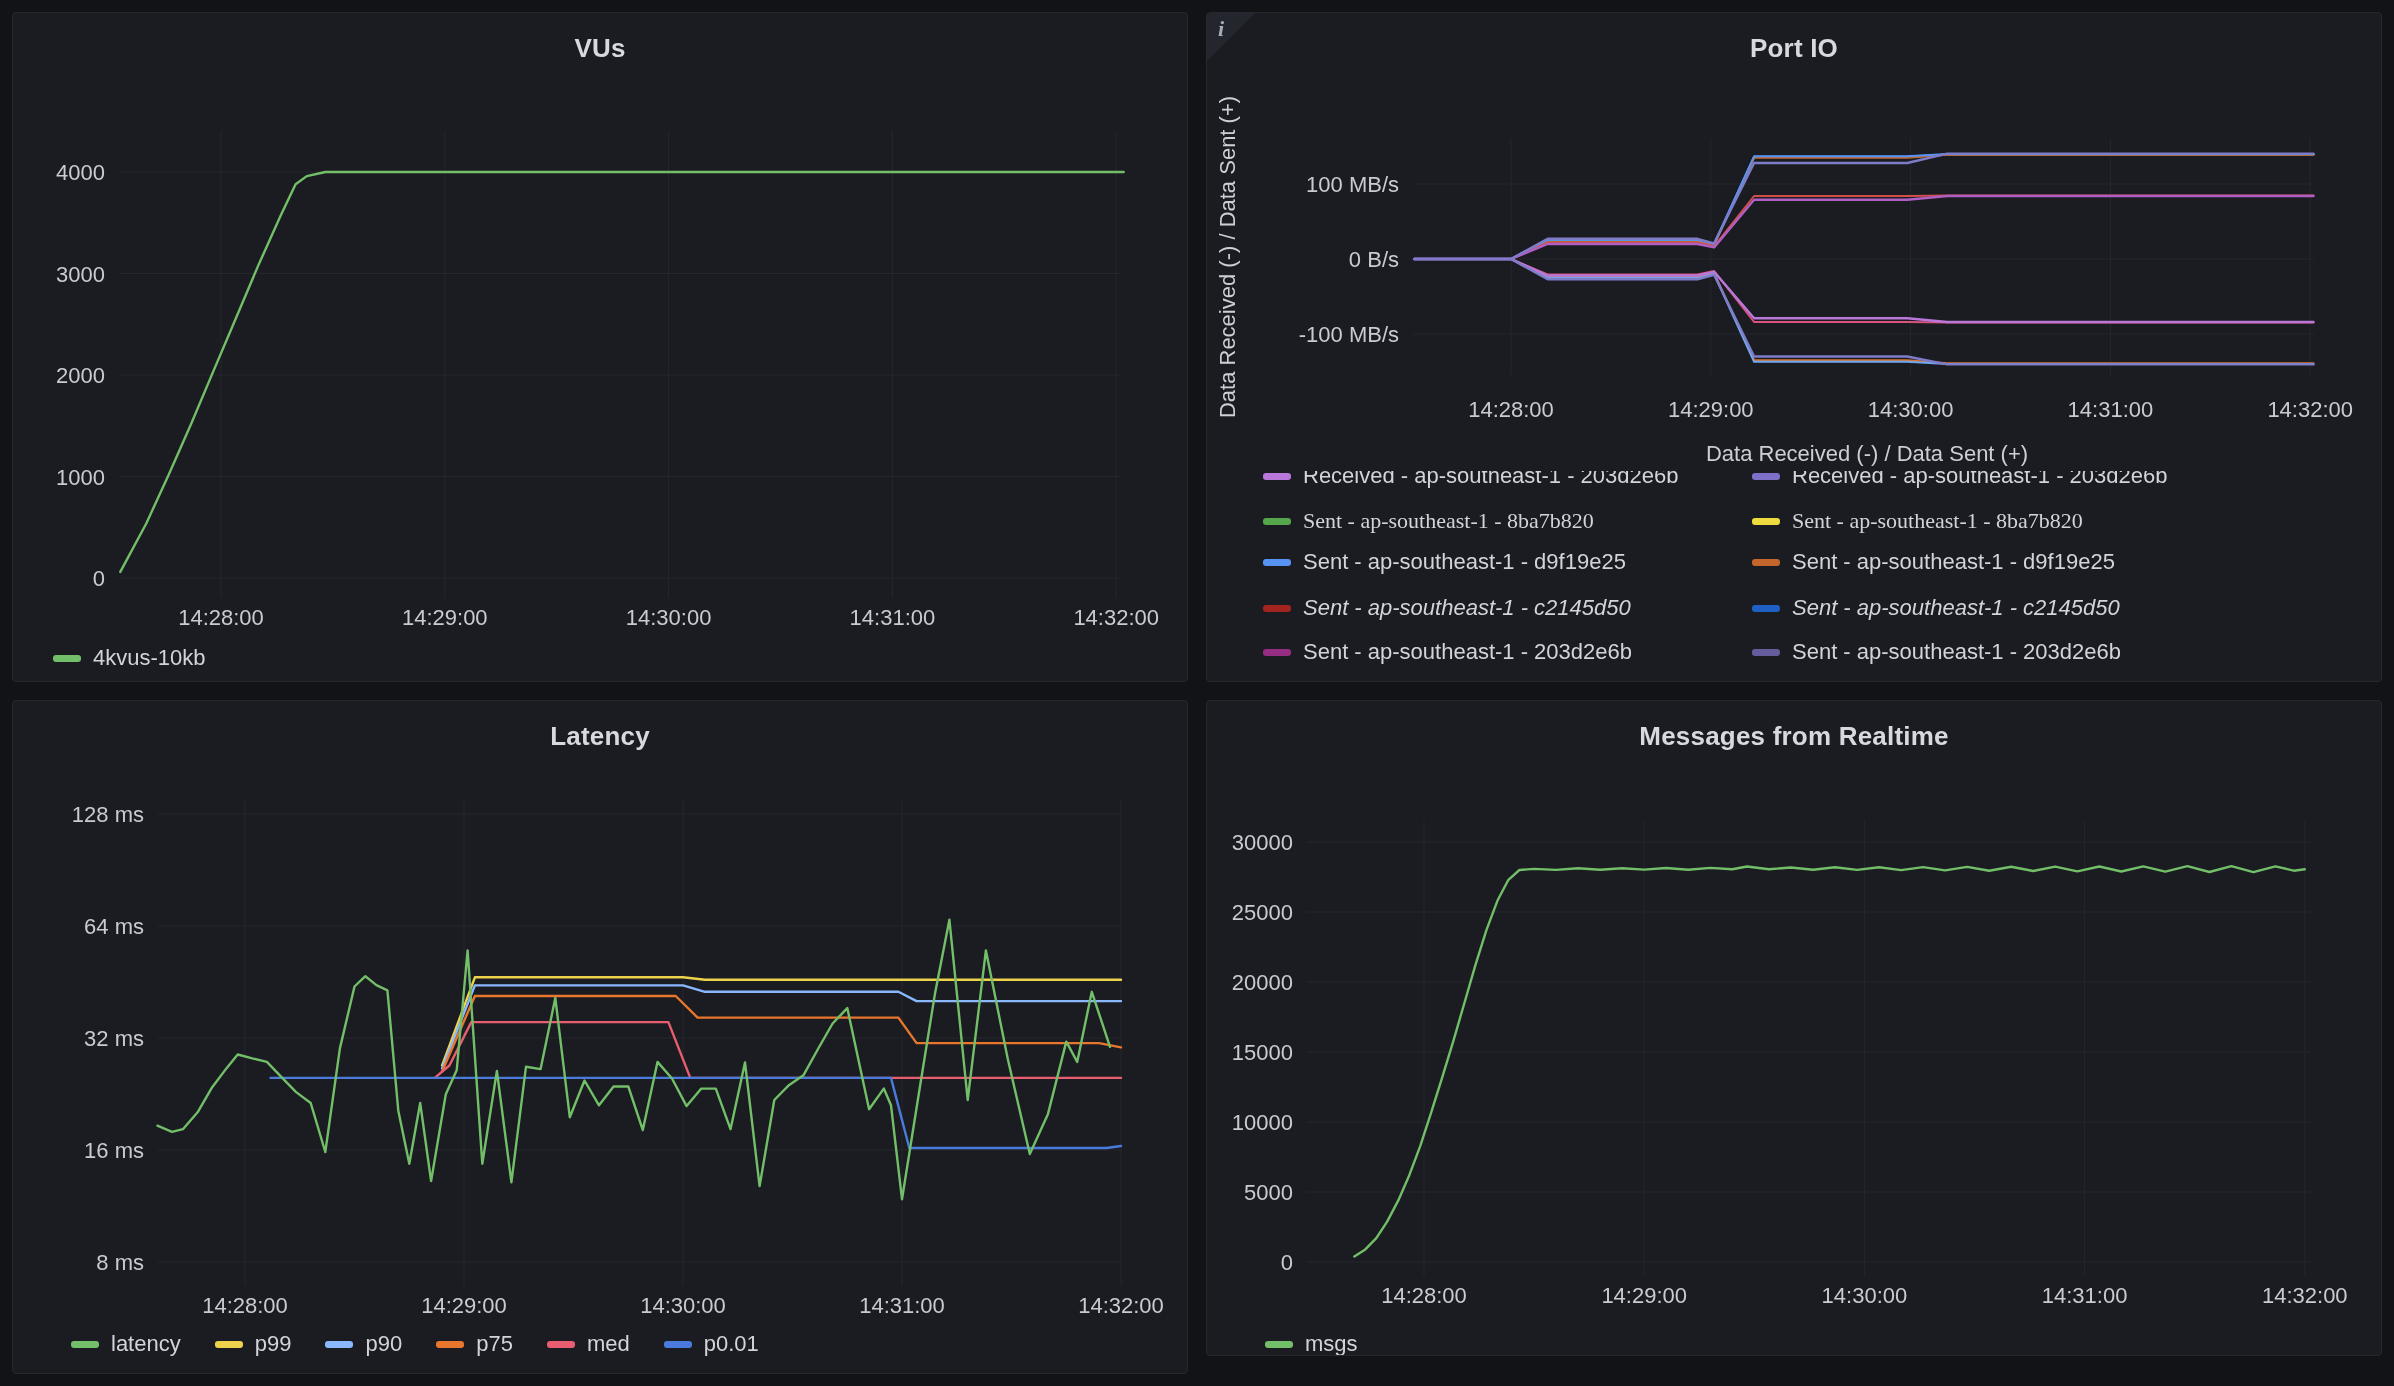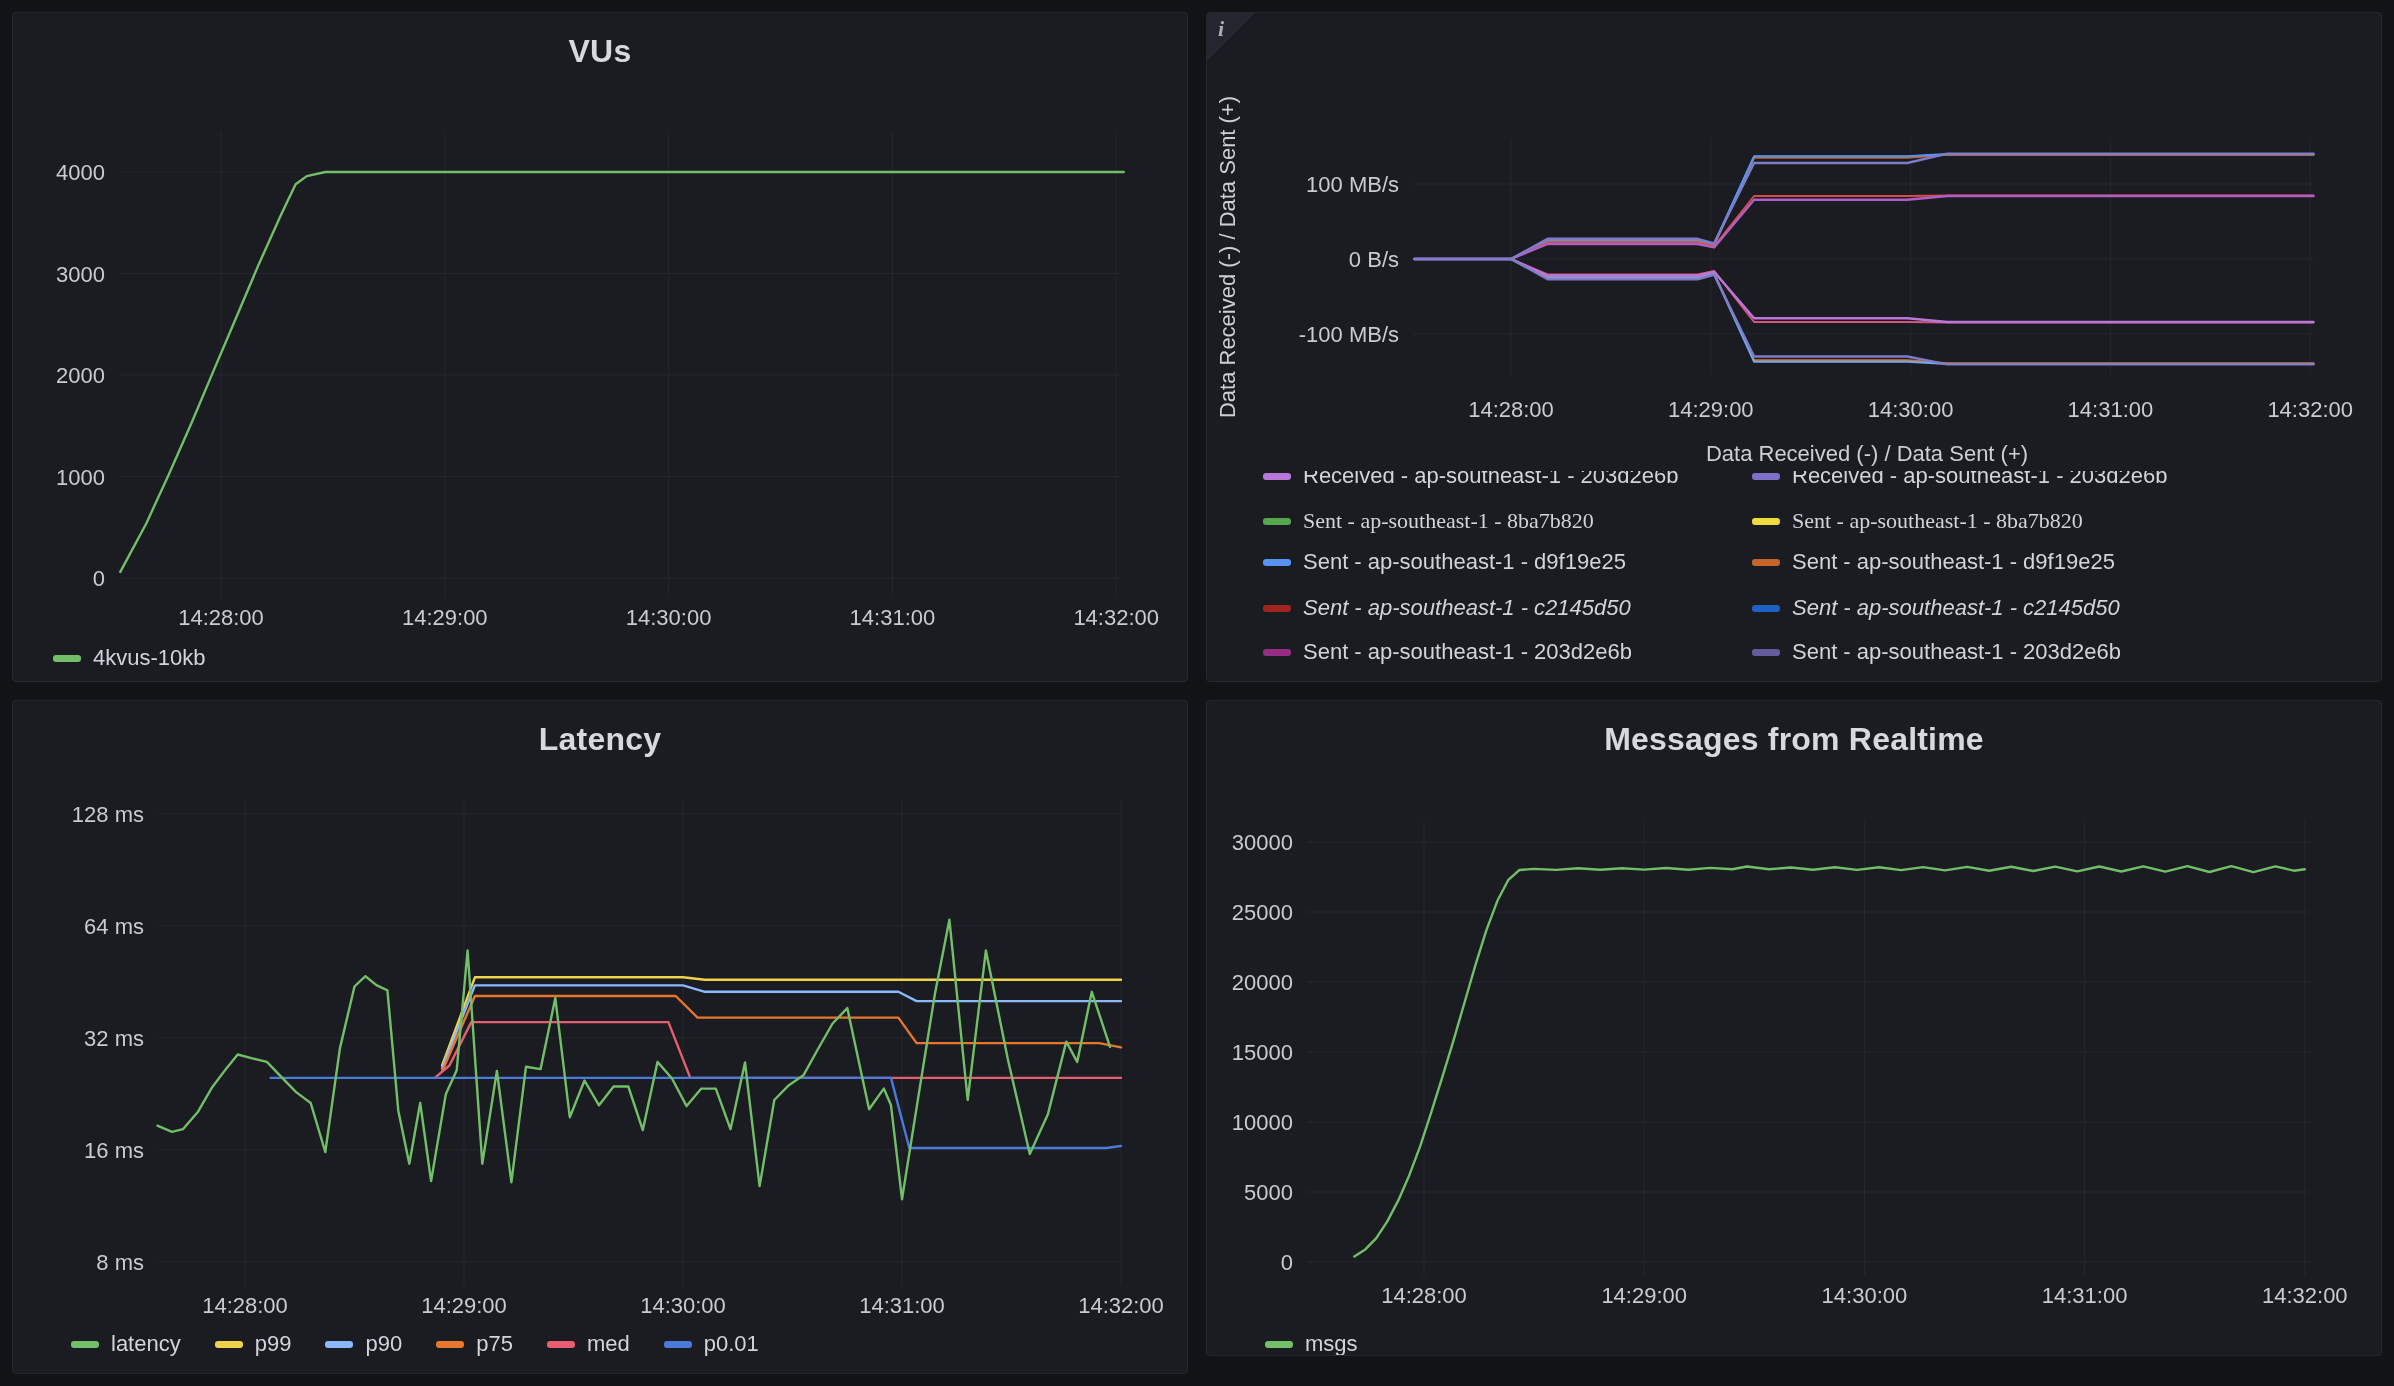--- a/index.html
+++ b/index.html
@@ -1,20 +1,20 @@
 <!DOCTYPE html>
 <html><head>
 <meta charset="utf-8">
 <style>
   html,body{margin:0;padding:0;background:#121317;width:2394px;height:1386px;overflow:hidden;
     font-family:"Liberation Sans",sans-serif;}
   .dash{position:relative;width:2394px;height:1386px;background:#121317;}
   .panel{position:absolute;background:#1A1C21;border:1px solid #26282E;border-radius:4px;box-sizing:border-box;overflow:hidden;}
   .panel-title{position:absolute;top:20px;left:0;right:0;text-align:center;color:#D8D9DF;
-    font-size:32px;font-weight:bold;letter-spacing:.2px;cursor:pointer;}
+    font-size:26px;font-weight:bold;letter-spacing:.2px;cursor:pointer;}
   .chart-svg{position:absolute;left:0;top:0;}
   .tick-label{fill:#C9CBD3;font-size:22px;font-family:"Liberation Sans",sans-serif;}
   .axis-label{fill:#CDCED6;font-size:22px;font-family:"Liberation Sans",sans-serif;}
   .gridline{stroke:#25272E;stroke-width:1;}
   .legend-row{position:absolute;display:flex;align-items:center;gap:34px;}
   .legend-item{display:flex;align-items:center;gap:12px;color:#D3D4DA;font-size:22px;cursor:pointer;white-space:nowrap;}
   .swatch{display:inline-block;width:28px;height:7px;border-radius:3px;flex:0 0 auto;}
   .pio-legend{position:absolute;left:56px;right:12px;top:458px;bottom:8px;overflow:hidden;}
   .pio-row{position:absolute;left:0;right:0;height:30px;display:flex;align-items:center;gap:10px;}
   .pio-cell-left{width:479px;flex:0 0 auto;}
@@ -58,20 +58,21 @@
         <span class="legend-item pio-cell">
           <span class="swatch" style="background: rgb(115, 191, 105);"></span>
           <span>4kvus-10kb</span>
         </span>
       </div>
   </section>
 
   <section class="panel" id="panel-port_io" style="left:1206px;top:12px;width:1176px;height:670px;">
     <div class="info-corner"></div>
     <span class="info-glyph">i</span>
+    <div class="panel-title">Port IO</div>
     <svg class="chart-svg" id="svg-port_io" width="1176" height="670" viewBox="0 0 1176 670">
         <line x1="304" y1="125" x2="304" y2="362" class="gridline"></line>
         <line x1="503.8" y1="125" x2="503.8" y2="362" class="gridline"></line>
         <line x1="703.6" y1="125" x2="703.6" y2="362" class="gridline"></line>
         <line x1="903.4" y1="125" x2="903.4" y2="362" class="gridline"></line>
         <line x1="1103.2" y1="125" x2="1103.2" y2="362" class="gridline"></line>
         <line x1="206" y1="171" x2="1107" y2="171" class="gridline"></line>
         <line x1="206" y1="246" x2="1107" y2="246" class="gridline"></line>
         <line x1="206" y1="321" x2="1107" y2="321" class="gridline"></line>
         <text x="304" y="404" text-anchor="middle" class="tick-label">14:28:00</text>

